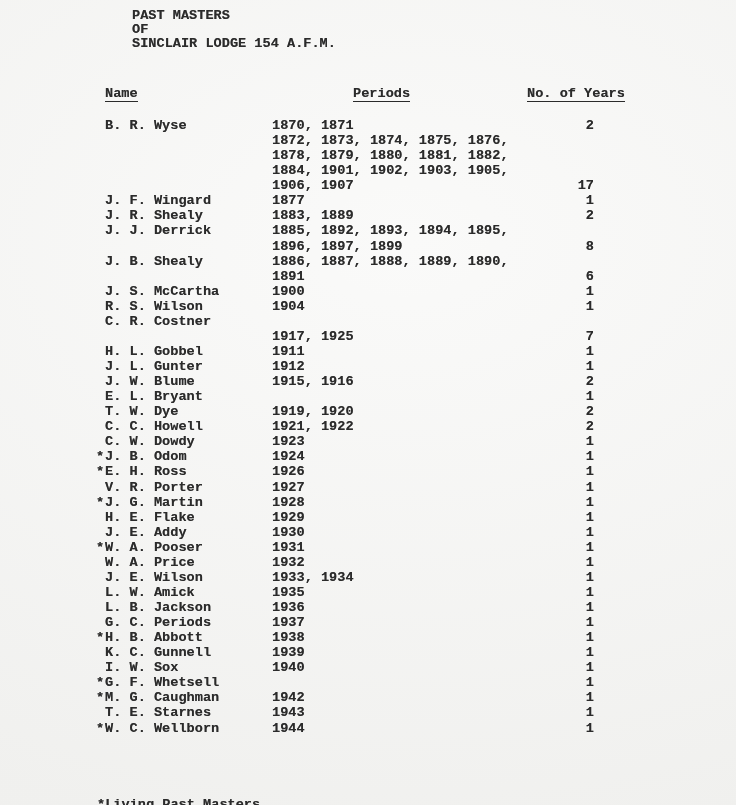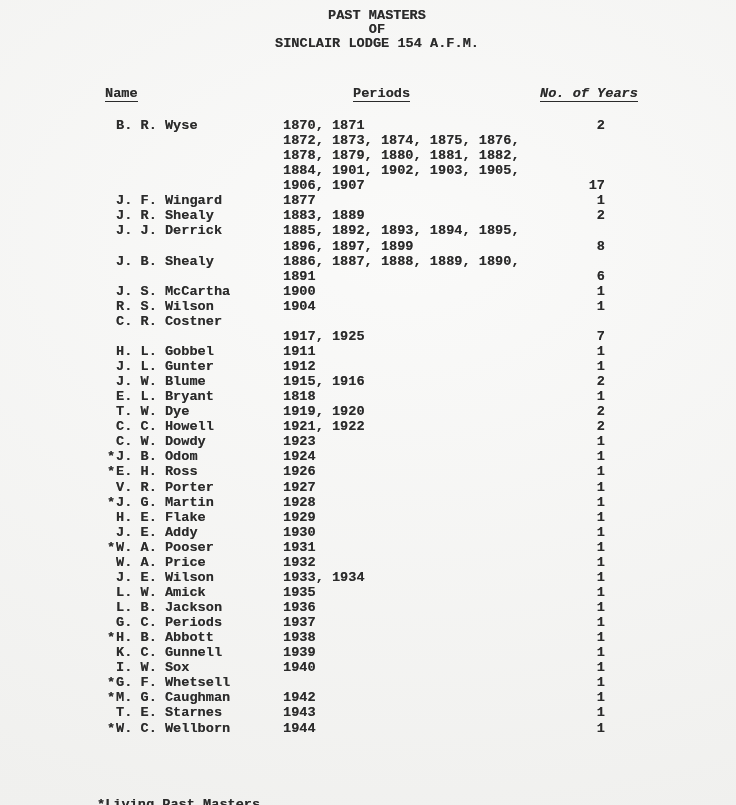--- a/index.html
+++ b/index.html
@@ -16,36 +16,35 @@
       radial-gradient(ellipse 900px 600px at 55% 30%, rgba(255,255,255,0.55), rgba(0,0,0,0.015)),
       var(--paper, #f4f4f2);
     color: var(--ink, #2b2b2b);
     font-size: 13.6px;
     font-weight: 700;
     -webkit-font-smoothing: antialiased;
   }
   .tw { text-shadow: 0 0 0.5px rgba(30,30,30,0.55); }
   .title-block {
     position: absolute;
-    top: 9px; left: 140px; width: 474px;
-    text-align: center;
+    top: 9px; left: 132px; width: 474px;
     line-height: 14.2px;
   }
   .col-header { position: absolute; top: 0; white-space: pre; }
   .underlined {
     display: inline-block;
     border-bottom: 1.6px solid currentColor;
     padding-bottom: 1px;
     line-height: 13px;
   }
   .header-row { position: absolute; top: 86px; left: 0; width: 736px; height: 17px; }
   .hdr-name    { left: 105px; }
   .hdr-periods { left: 353px; }
-  .hdr-years   { left: 540px; font-style: italic; }
-  .rows { position: absolute; top: 118px; left: 0; width: 664px; padding-left: 11px; }
+  .hdr-years   { left: 527px; }
+  .rows { position: absolute; top: 118px; left: 0; width: 664px; }
   .line { position: relative; height: 15.07px; line-height: 15.07px; }
   .cell { position: absolute; top: 0; white-space: pre; }
   .c-star    { left: 96px;  width: 10px; }
   .c-name    { left: 105px; width: 165px; }
   .c-periods { left: 272px; width: 260px; }
   .c-years   { left: 538px; width: 56px; text-align: right; }
   .footnote {
     position: absolute;
     top: 785px; left: 97px;
     white-space: pre;
@@ -173,21 +172,20 @@
     </div>
       <div class="line">
       <span class="cell c-star"></span>
       <span class="cell c-name">J. W. Blume</span>
       <span class="cell c-periods">1915, 1916</span>
       <span class="cell c-years">2</span>
     </div>
       <div class="line">
       <span class="cell c-star"></span>
       <span class="cell c-name">E. L. Bryant</span>
-      <span class="cell c-periods">1818</span>
       <span class="cell c-years">1</span>
     </div>
       <div class="line">
       <span class="cell c-star"></span>
       <span class="cell c-name">T. W. Dye</span>
       <span class="cell c-periods">1919, 1920</span>
       <span class="cell c-years">2</span>
     </div>
       <div class="line">
       <span class="cell c-star"></span>

